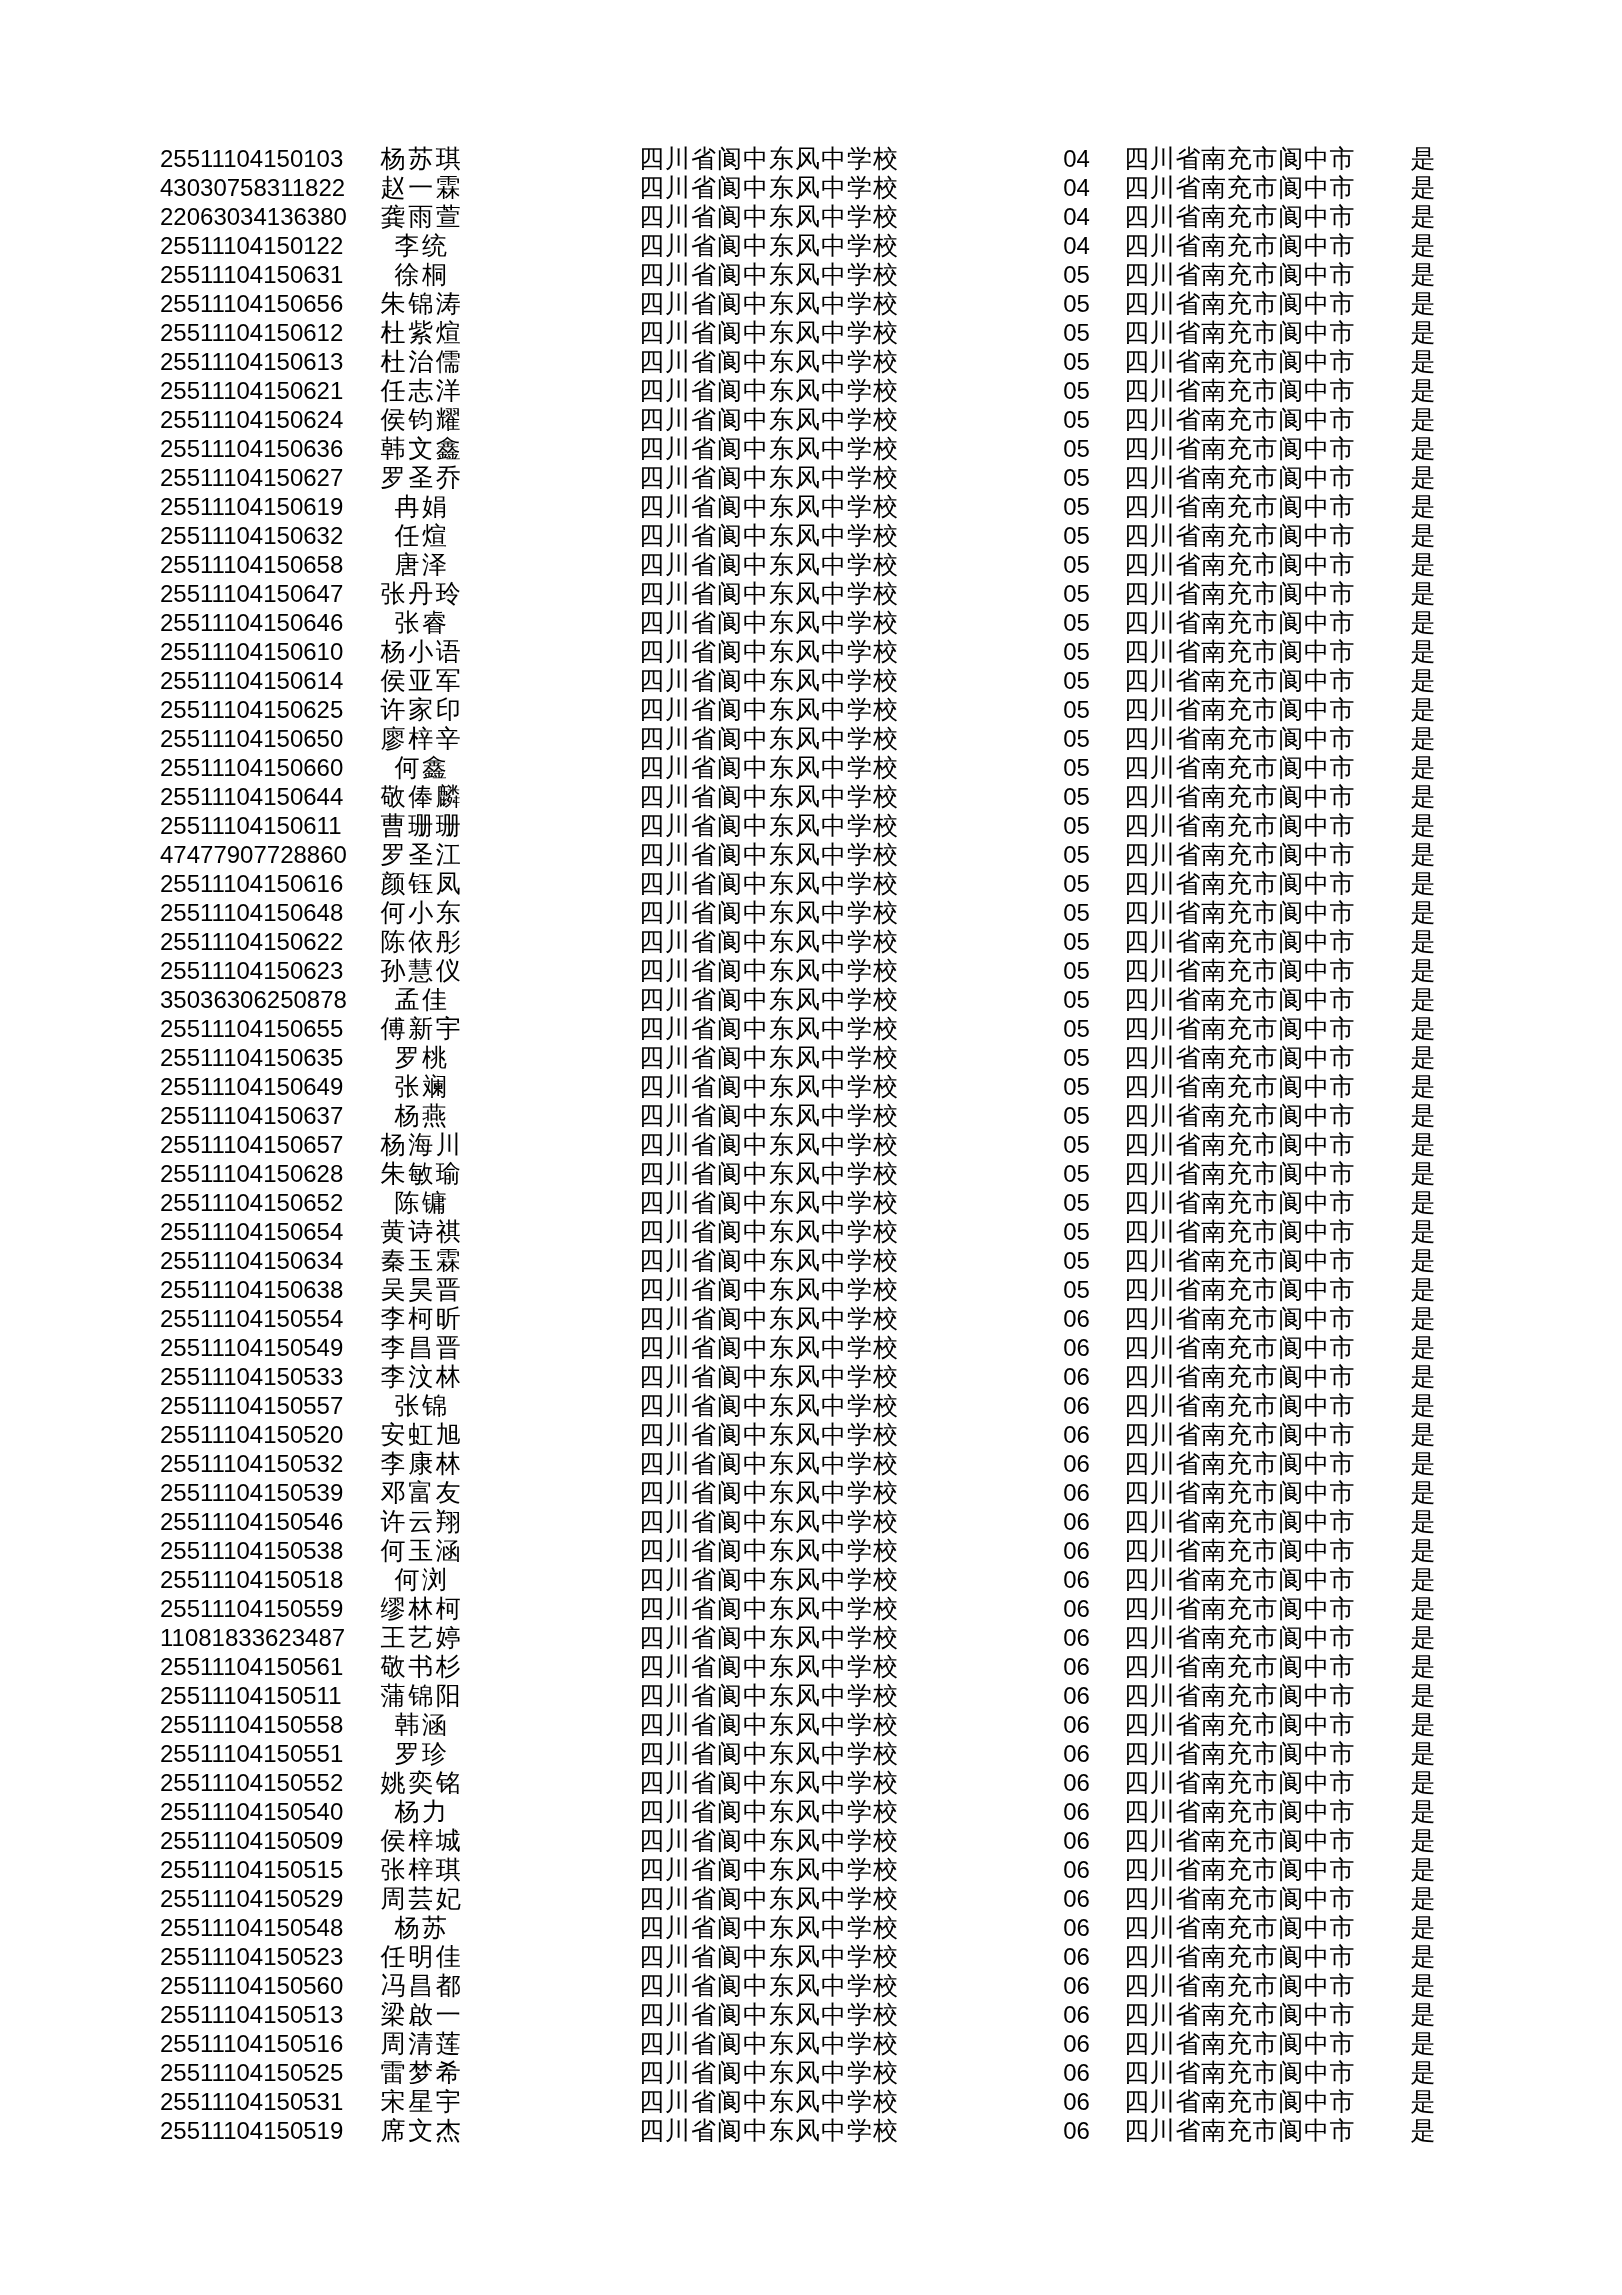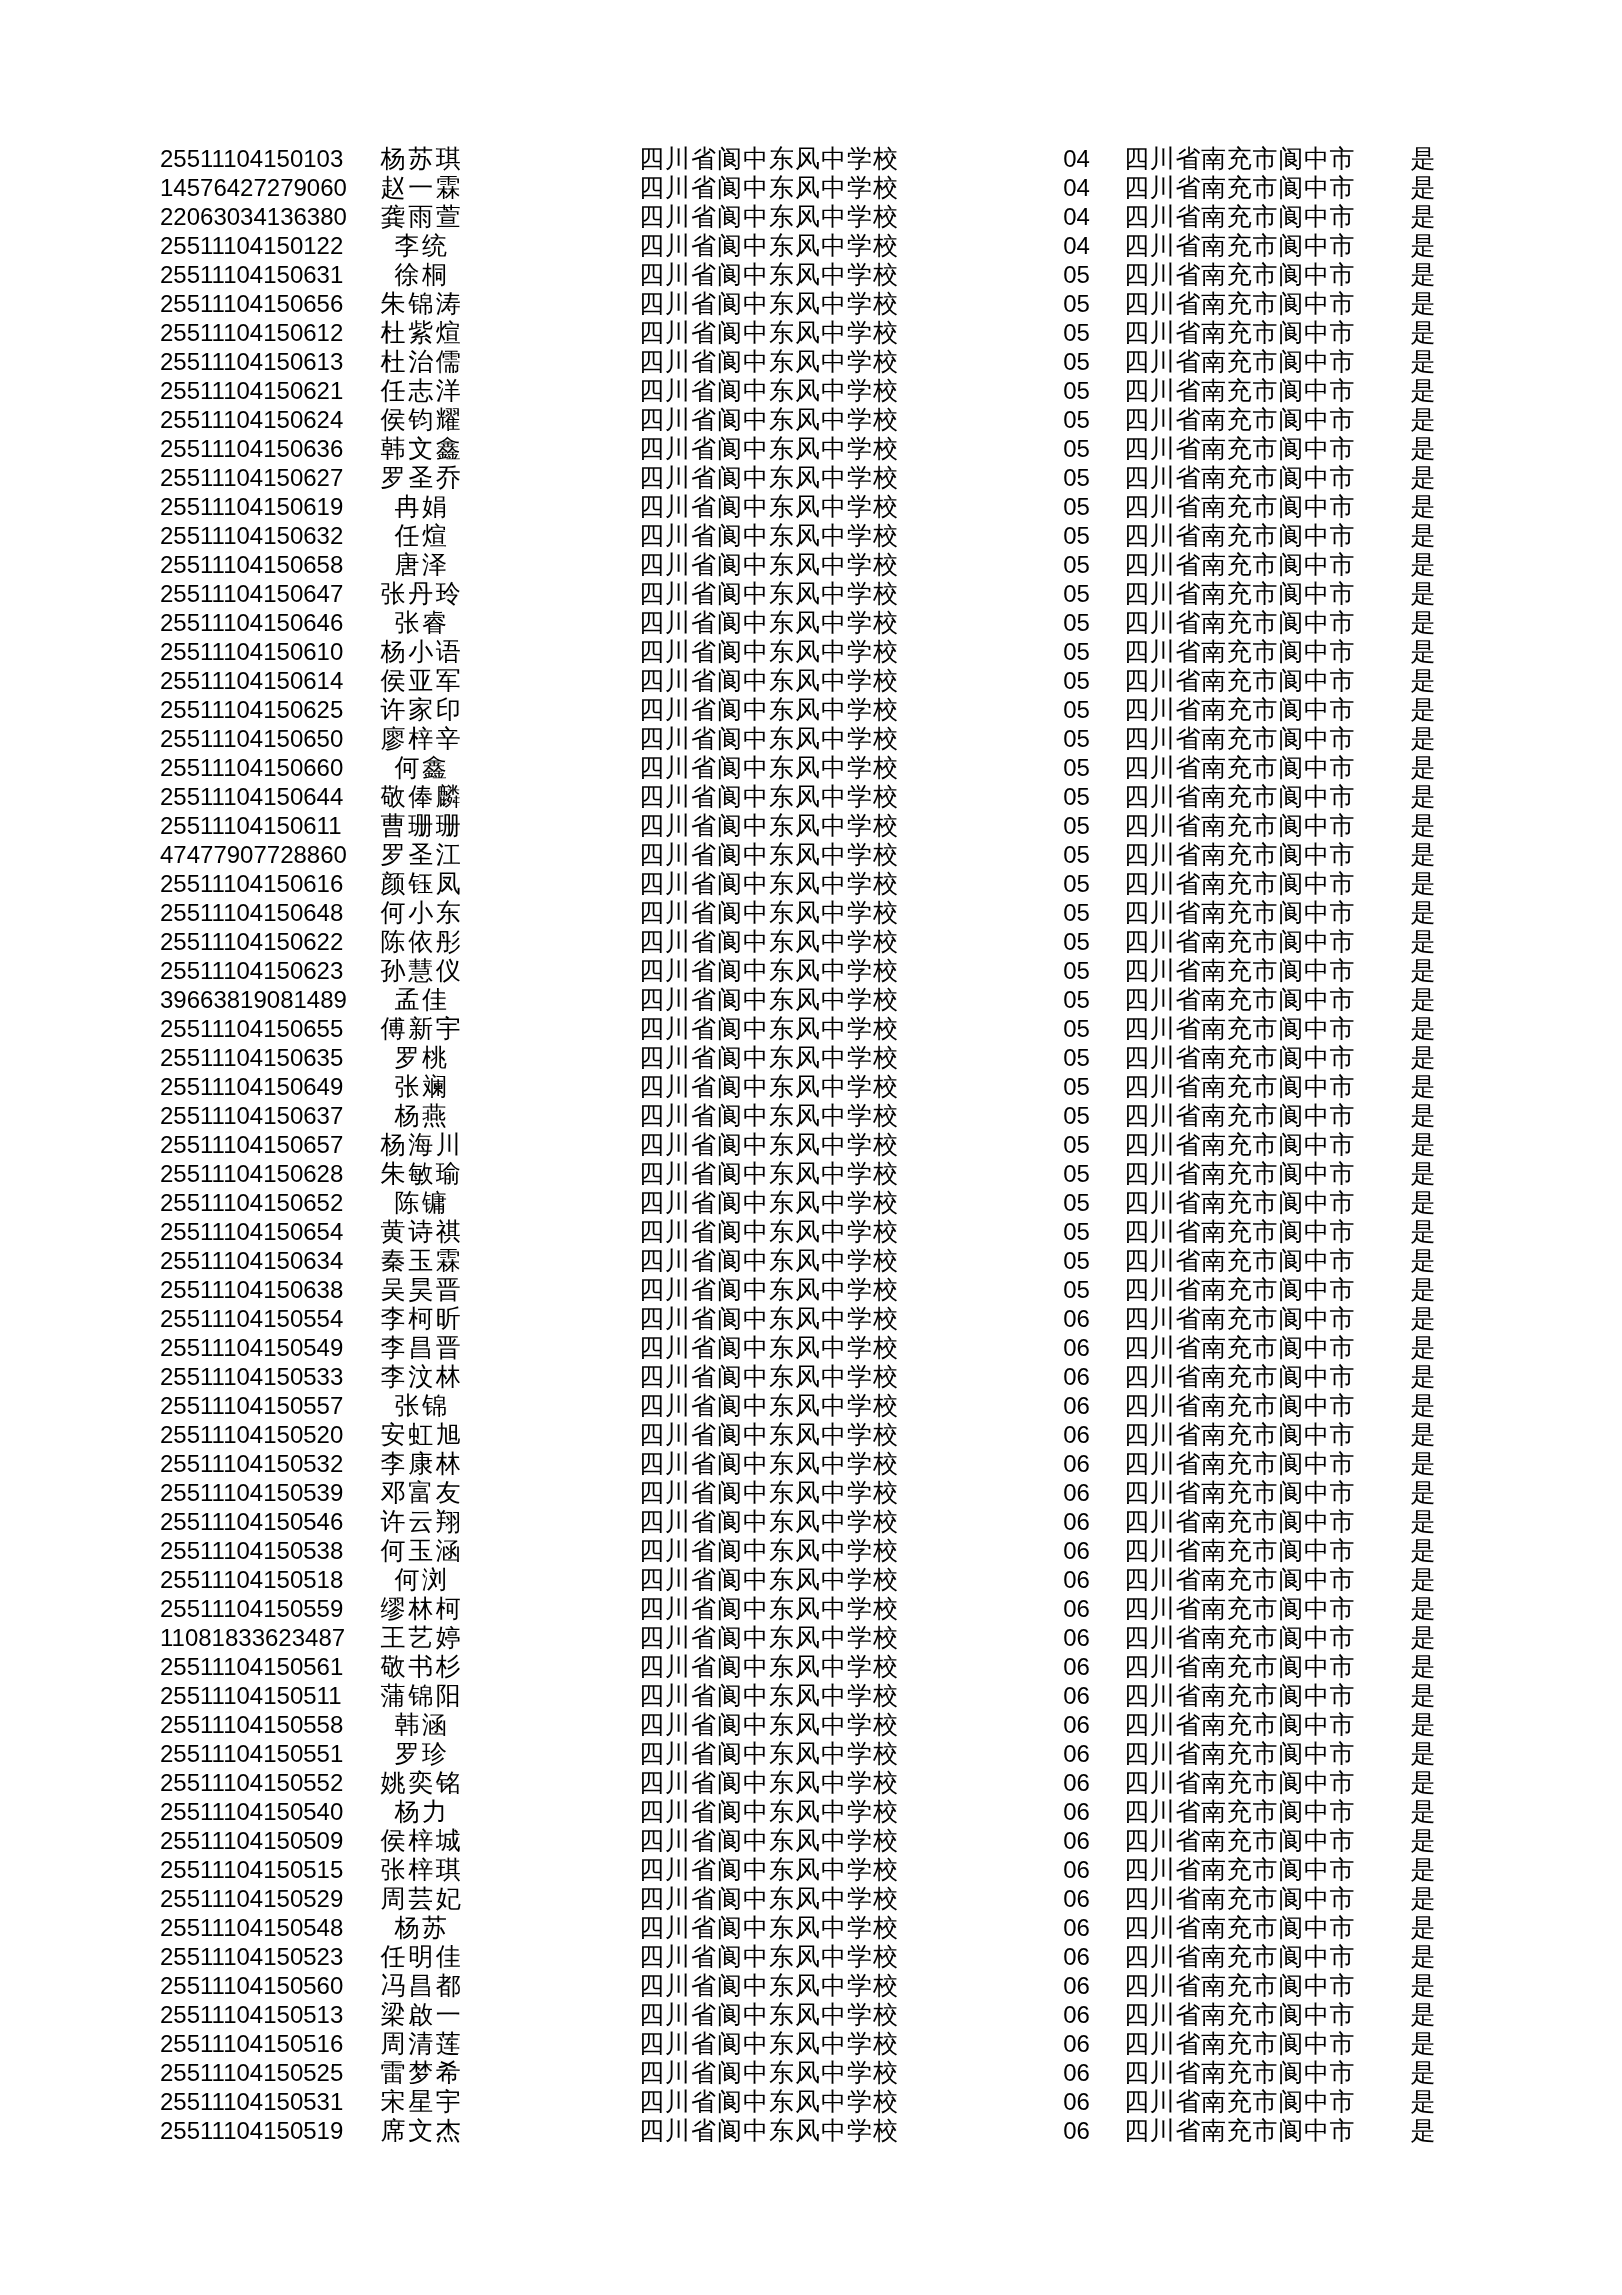--- a/index.html
+++ b/index.html
@@ -86,21 +86,21 @@
   <div class="rows" id="roster-rows">
       <div class="row">
         <span class="cell c-id">25511104150103</span>
         <span class="cell c-name">杨苏琪</span>
         <span class="cell c-school">四川省阆中东风中学校</span>
         <span class="cell c-class">04</span>
         <span class="cell c-district">四川省南充市阆中市</span>
         <span class="cell c-confirm">是</span>
       </div>
       <div class="row">
-        <span class="cell c-id">14576427279060</span>
+        <span class="cell c-id">43030758311822</span>
         <span class="cell c-name">赵一霖</span>
         <span class="cell c-school">四川省阆中东风中学校</span>
         <span class="cell c-class">04</span>
         <span class="cell c-district">四川省南充市阆中市</span>
         <span class="cell c-confirm">是</span>
       </div>
       <div class="row">
         <span class="cell c-id">22063034136380</span>
         <span class="cell c-name">龚雨萱</span>
         <span class="cell c-school">四川省阆中东风中学校</span>
@@ -310,21 +310,21 @@
       </div>
       <div class="row">
         <span class="cell c-id">25511104150623</span>
         <span class="cell c-name">孙慧仪</span>
         <span class="cell c-school">四川省阆中东风中学校</span>
         <span class="cell c-class">05</span>
         <span class="cell c-district">四川省南充市阆中市</span>
         <span class="cell c-confirm">是</span>
       </div>
       <div class="row">
-        <span class="cell c-id">39663819081489</span>
+        <span class="cell c-id">35036306250878</span>
         <span class="cell c-name">孟佳</span>
         <span class="cell c-school">四川省阆中东风中学校</span>
         <span class="cell c-class">05</span>
         <span class="cell c-district">四川省南充市阆中市</span>
         <span class="cell c-confirm">是</span>
       </div>
       <div class="row">
         <span class="cell c-id">25511104150655</span>
         <span class="cell c-name">傅新宇</span>
         <span class="cell c-school">四川省阆中东风中学校</span>

